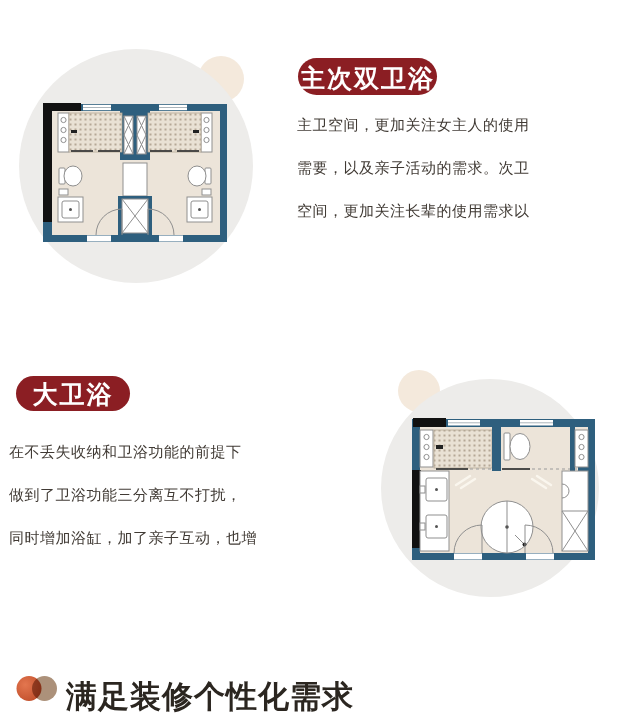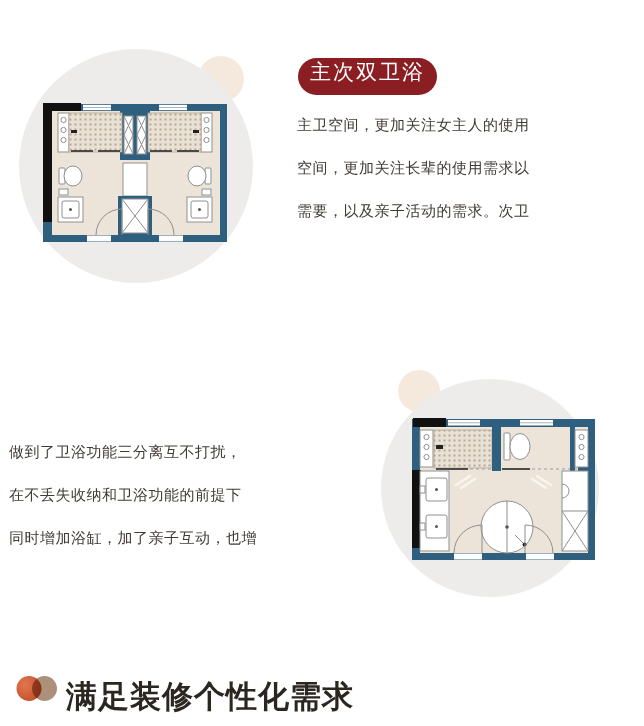--- a/index.html
+++ b/index.html
@@ -7,22 +7,22 @@
     --wall-blue:#2e5f7e; --wall-black:#111111; --floor-beige:#ece4d9; --circle-bg:#edecea;
     --ear-bg:#f4e9dc; --icon-orange:#c75b38; --icon-brown:#a5886f; --fixture-stroke:#8f8f8f;
   }
   html,body{margin:0;padding:0;}
   .page{position:relative;width:644px;height:726px;background:#ffffff;overflow:hidden;
         font-family:"Liberation Sans",sans-serif;}
   .circle{position:absolute;border-radius:50%;background:var(--circle-bg);z-index:1;}
   .ear{position:absolute;border-radius:50%;background:var(--ear-bg);z-index:0;}
   .plan{position:absolute;z-index:2;}
   .badge{position:absolute;z-index:3;background:var(--badge-bg);color:var(--badge-text);
-         border-radius:19px;font-size:21px;font-weight:400;letter-spacing:2px;
-         display:flex;align-items:flex-start;justify-content:center;}
+         border-radius:19px;font-size:25px;font-weight:700;letter-spacing:2px;
+         display:flex;align-items:flex-end;justify-content:center;}
   .badge-1{left:298px;top:58px;width:139px;height:37px;}
   .badge-2{left:16px;top:376px;width:114px;height:35px;}
   .para{position:absolute;z-index:3;color:var(--body-text);font-size:15px;line-height:43px;
         letter-spacing:0.5px;white-space:nowrap;}
   .para-1{left:297px;top:103px;}
   .para-2{left:9px;top:430px;}
   .footer{position:absolute;left:0;top:664px;width:644px;height:48px;z-index:3;}
   .footer-icon{position:absolute;left:16px;top:8px;width:44px;height:33px;}
   .footer-icon .c-right{mix-blend-mode:multiply;opacity:0.92;}
   .footer-heading{position:absolute;left:66px;top:4px;font-size:31px;font-weight:bold;
@@ -113,22 +113,22 @@
     <rect class="fxl" x="148" y="99" width="17" height="17" rx="2"></rect>
     <circle class="dot" cx="156.5" cy="107.5" r="1.5"></circle>
     <path class="fxl" d="M131 133 A26 26 0 0 0 105 107 L105 133"></path>
   </svg>
 
   <div class="badge badge-1">
     <span>主次双卫浴</span>
   </div>
   <div class="para para-1">
     <div>主卫空间，更加关注女主人的使用</div>
+    <div>需要，以及亲子活动的需求。次卫</div>
     <div>空间，更加关注长辈的使用需求以</div>
-    <div>需要，以及亲子活动的需求。次卫</div>
   </div>
 
   <div class="ear" style="left:398px;top:370px;width:42px;height:42px;"></div>
   <div class="circle" style="left:381px;top:379px;width:218px;height:218px;"></div>
 
   <svg class="plan" style="left:412px;top:418px;" width="183" height="142" viewBox="0 0 183 142">
     <defs>
       <pattern id="hatch2" width="5" height="5" patternUnits="userSpaceOnUse">
         <rect width="5" height="5" fill="#e9e1d4"></rect>
         <rect x="1.5" y="1.5" width="2" height="2" fill="#b5a896"></rect>
@@ -192,23 +192,26 @@
     <circle class="fx" cx="95" cy="109" r="26"></circle>
     <line class="fxl" x1="95" y1="83" x2="95" y2="135"></line>
     <circle class="dot" cx="95" cy="109" r="1.8"></circle>
     <path class="fxl" d="M103 117 L112 126"></path>
     <circle class="mark" cx="112.5" cy="126.5" r="2"></circle>
 
     <path class="fxl" d="M42 135 A28 28 0 0 1 70 107 L70 135"></path>
     <path class="fxl" d="M141 135 A28 28 0 0 0 113 107 L113 135"></path>
   </svg>
 
+  <div class="badge badge-2">
+    <span>大卫浴</span>
+  </div>
   <div class="para para-2">
+    <div>在不丢失收纳和卫浴功能的前提下</div>
     <div>做到了卫浴功能三分离互不打扰，</div>
-    <div>在不丢失收纳和卫浴功能的前提下</div>
     <div>同时增加浴缸，加了亲子互动，也增</div>
   </div>
 
   <div class="footer">
     <svg class="footer-icon" width="44" height="33" viewBox="0 0 44 33">
       <defs>
         <radialGradient id="orangeGrad" cx="35%" cy="35%" r="75%">
           <stop offset="0%" stop-color="#e3764f"></stop>
           <stop offset="100%" stop-color="#c14f2b"></stop>
         </radialGradient>

